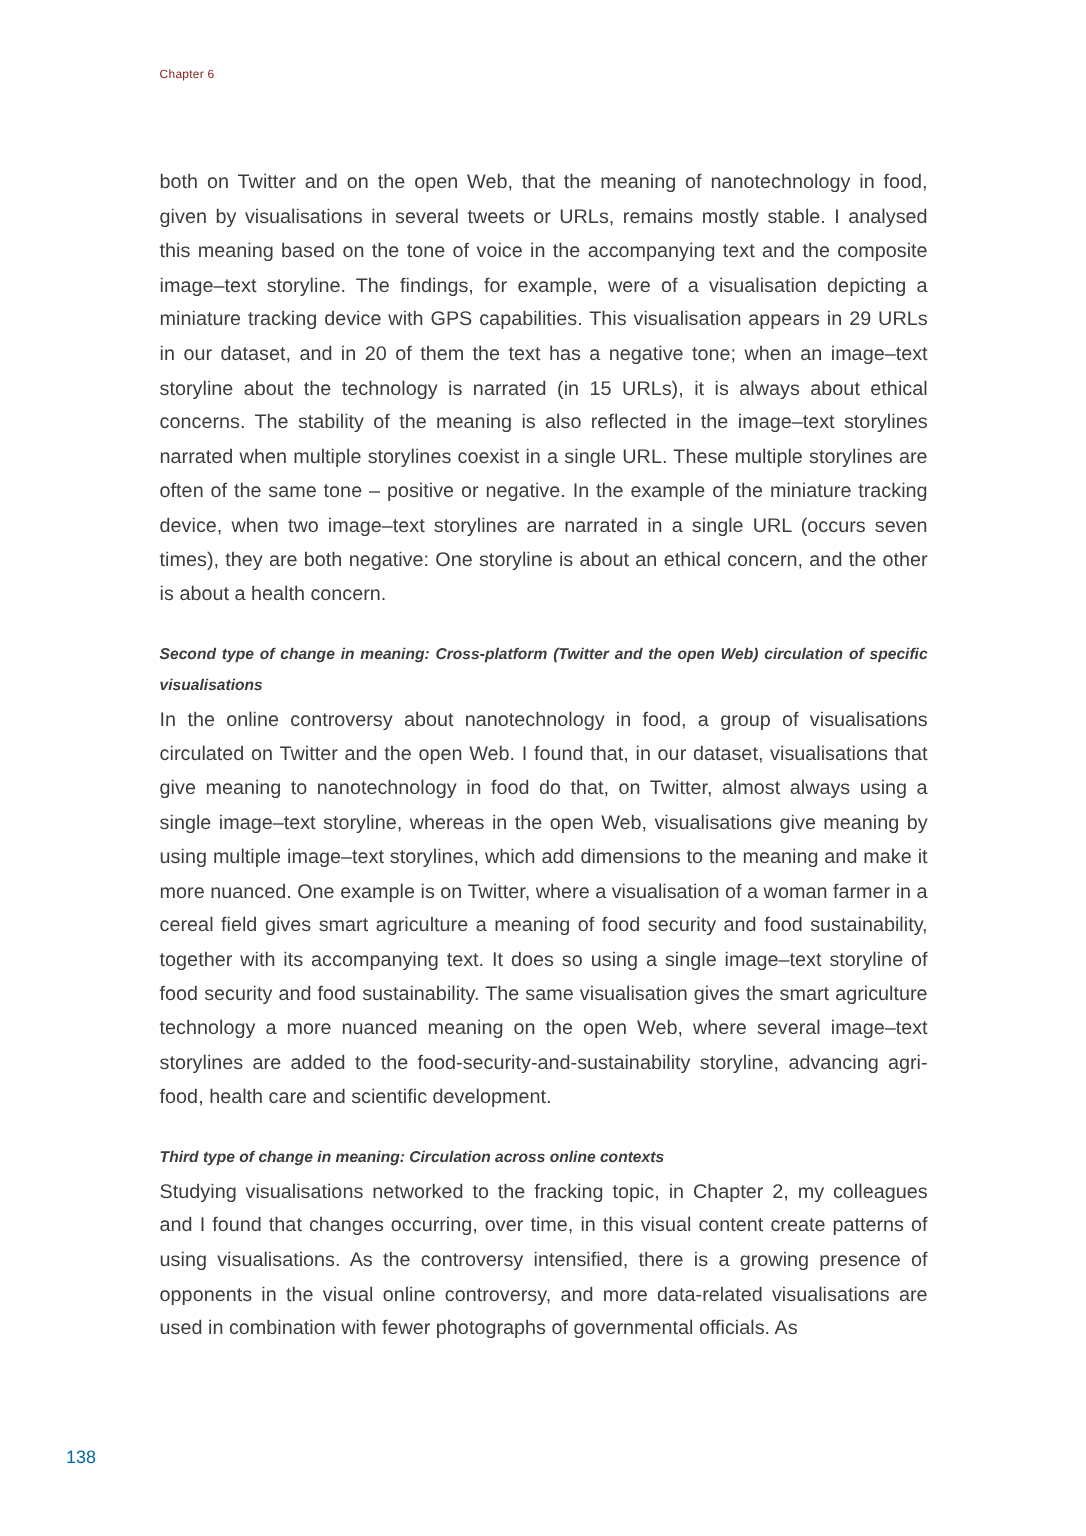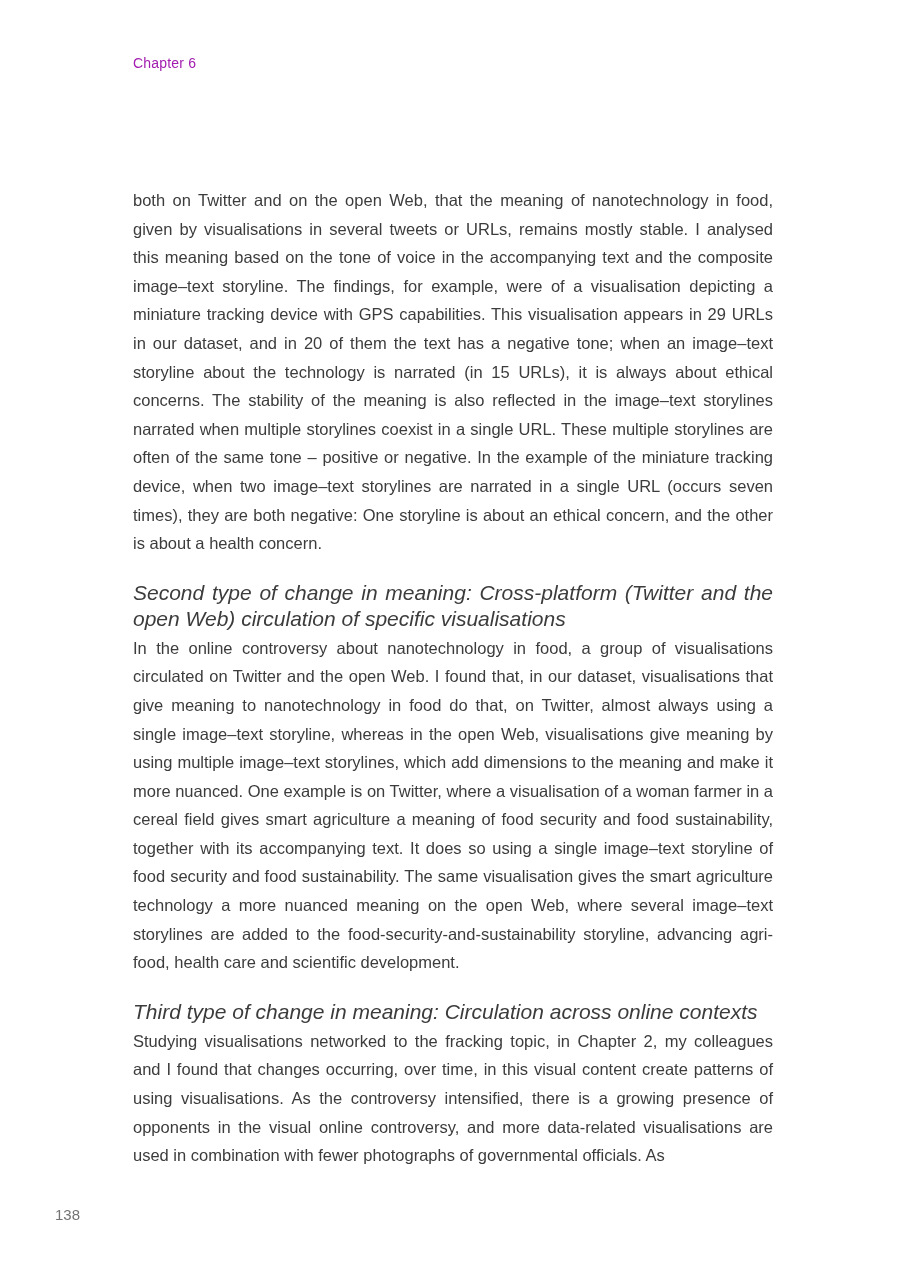--- a/index.html
+++ b/index.html
@@ -12,54 +12,53 @@
     background: #ffffff;
     font-family: "Liberation Sans", sans-serif;
     color: #3c3c3c;
     position: relative;
     overflow: hidden;
   }
   .running-header {
     position: absolute;
     top: 54px;
     left: 133px;
-    font-size: 14px;
+    font-size: 10px;
     line-height: 18px;
-    color: #a21caf;
+    color: #7f1d1d;
     letter-spacing: 0.2px;
   }
   .text-column {
     position: absolute;
     top: 138px;
     left: 133px;
     width: 640px;
-    margin-top: 48px;
   }
   .paragraph {
     font-size: 16.5px;
     line-height: 28.6px;
     text-align: justify;
     margin: 0;
     font-weight: normal;
   }
   .heading {
-    font-size: 21px;
+    font-size: 13px;
     line-height: 26px;
     font-style: italic;
-    font-weight: normal;
+    font-weight: bold;
     text-align: justify;
     margin: 22px 0 2px 0;
     color: #3c3c3c;
   }
   .page-number {
     position: absolute;
     top: 1206px;
     left: 55px;
     font-size: 15px;
-    color: #737373;
+    color: #0369a1;
   }
 </style>
 </head>
 <body>
 
 <div class="page">
 
   <div class="running-header">Chapter 6</div>
 
   <div class="text-column">

